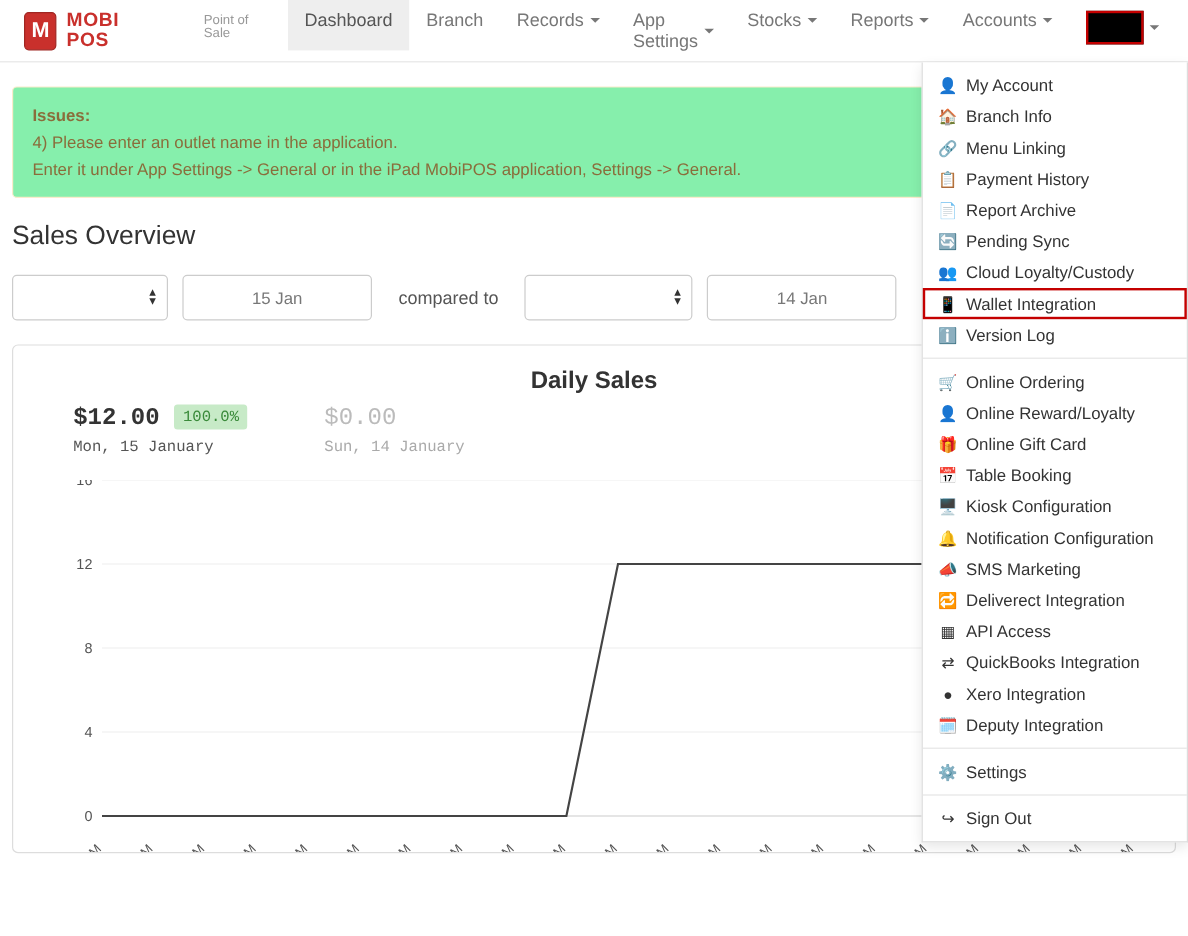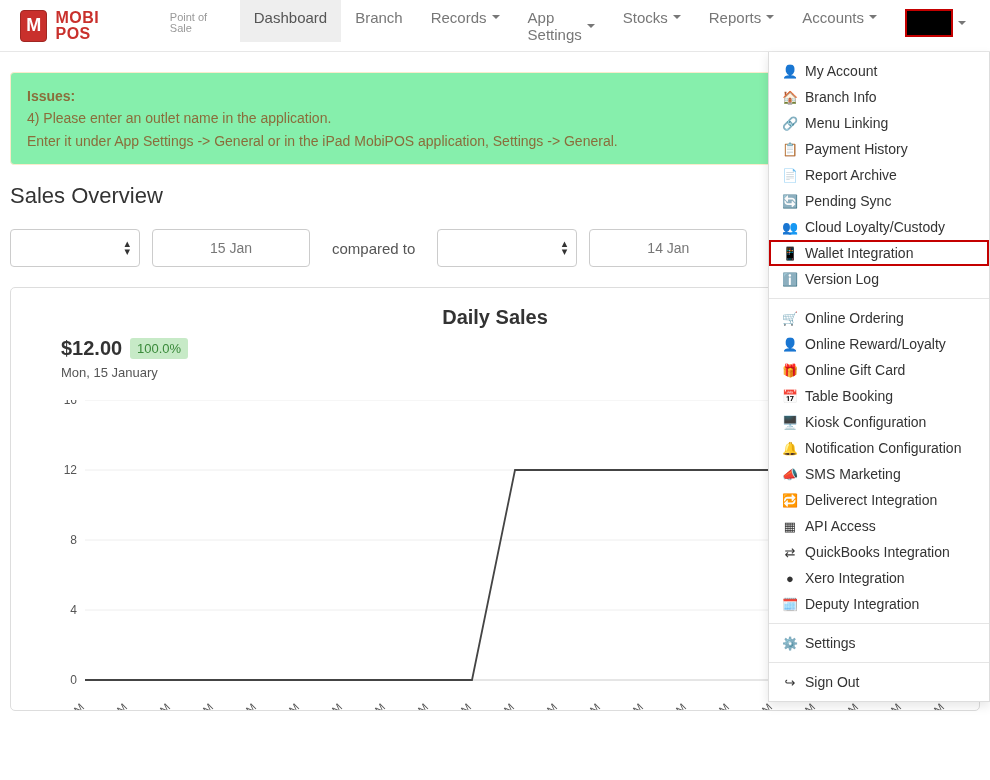--- a/index.html
+++ b/index.html
@@ -165,20 +165,21 @@
       font-size: 20px;
       font-weight: 600;
       color: #333;
       margin-bottom: 8px;
     }
     .stats-row {
       display: flex;
       gap: 64px;
       margin-bottom: 20px;
       padding-left: 32px;
+      font-family: Liberation Mono, monospace;
     }
     .stat-block { }
     .stat-amount {
       font-size: 20px;
       font-weight: 600;
       color: #333;
     }
     .stat-amount.muted { color: #bbb; font-weight: 500; }
     .badge-pct {
       display: inline-block;
@@ -451,20 +452,24 @@
   <input class="form-control date-box" readonly="" value="14 Jan" style="">
 </div>
 
 <div class="panel">
   <div class="chart-title">Daily Sales</div>
   <div class="stats-row">
     <div class="stat-block">
       <span class="stat-amount">$12.00</span>
       <span class="badge-pct">100.0%</span>
       <div class="stat-date">Mon, 15 January</div>
+    </div>
+    <div class="stat-block">
+      <span class="stat-amount muted">$0.00</span>
+      <div class="stat-date muted">Sun, 14 January</div>
     </div>
   </div>
   <div class="chart-area">
     <svg class="chart-svg" id="chart-svg" viewBox="0 0 920 310">
         <line x1="50" y1="280" x2="910" y2="280" class="axis-line"></line>
         <text x="42" y="284" text-anchor="end" class="y-label">0</text>
         <line x1="50" y1="210" x2="910" y2="210" class="grid-line"></line>
         <text x="42" y="214" text-anchor="end" class="y-label">4</text>
         <line x1="50" y1="140" x2="910" y2="140" class="grid-line"></line>
         <text x="42" y="144" text-anchor="end" class="y-label">8</text>

